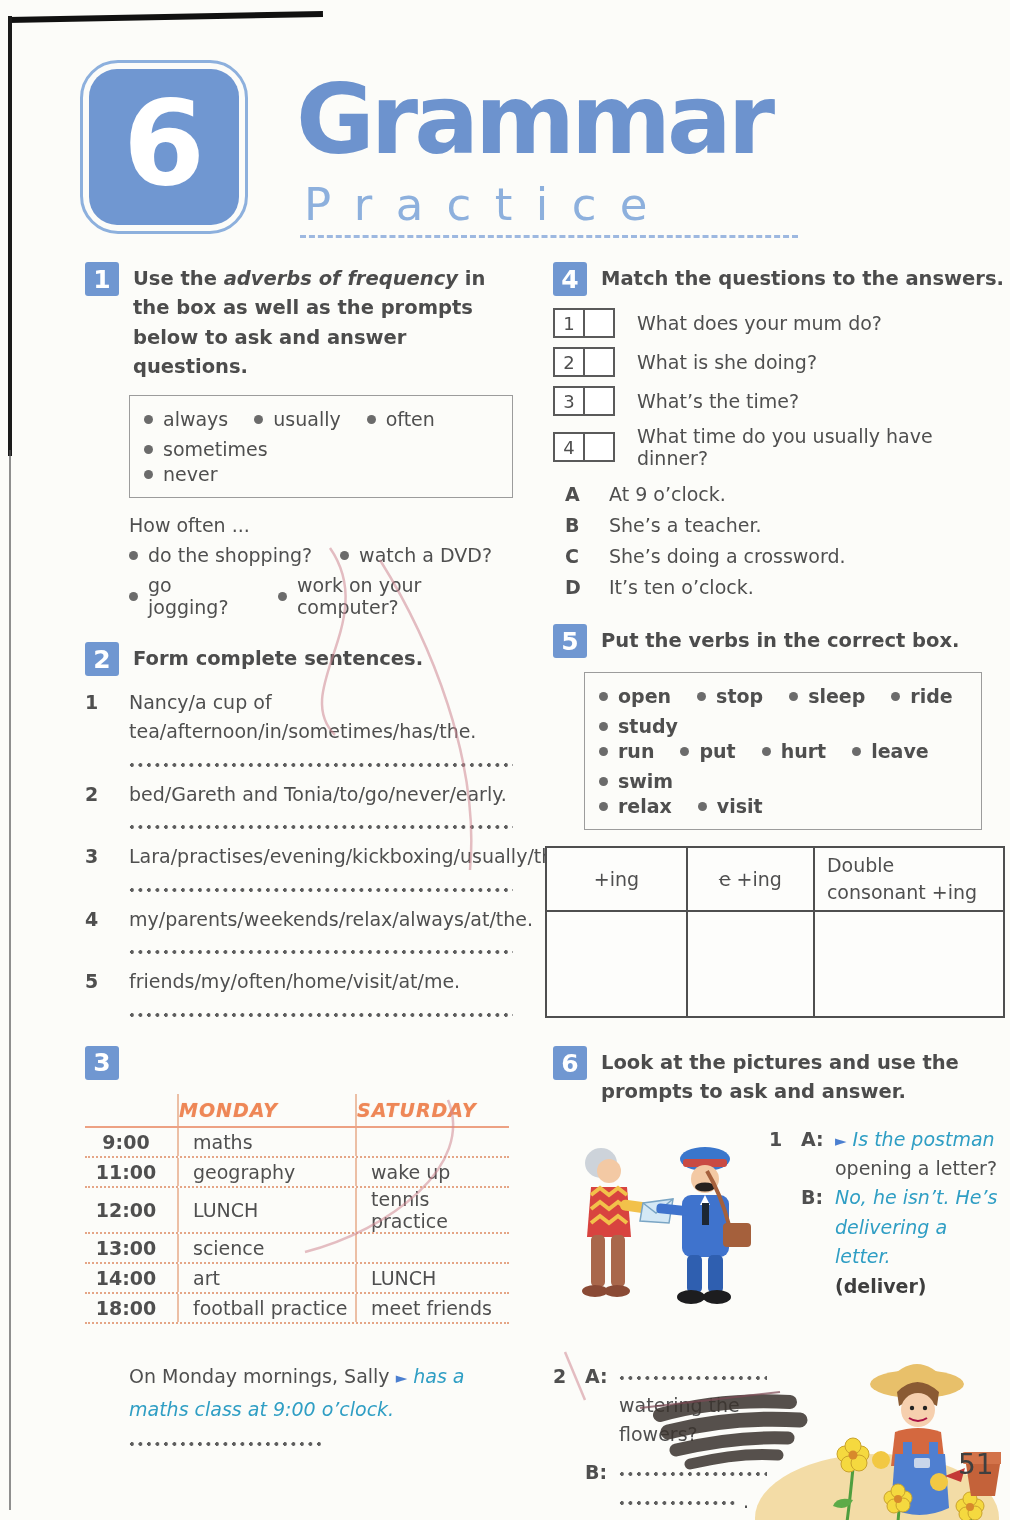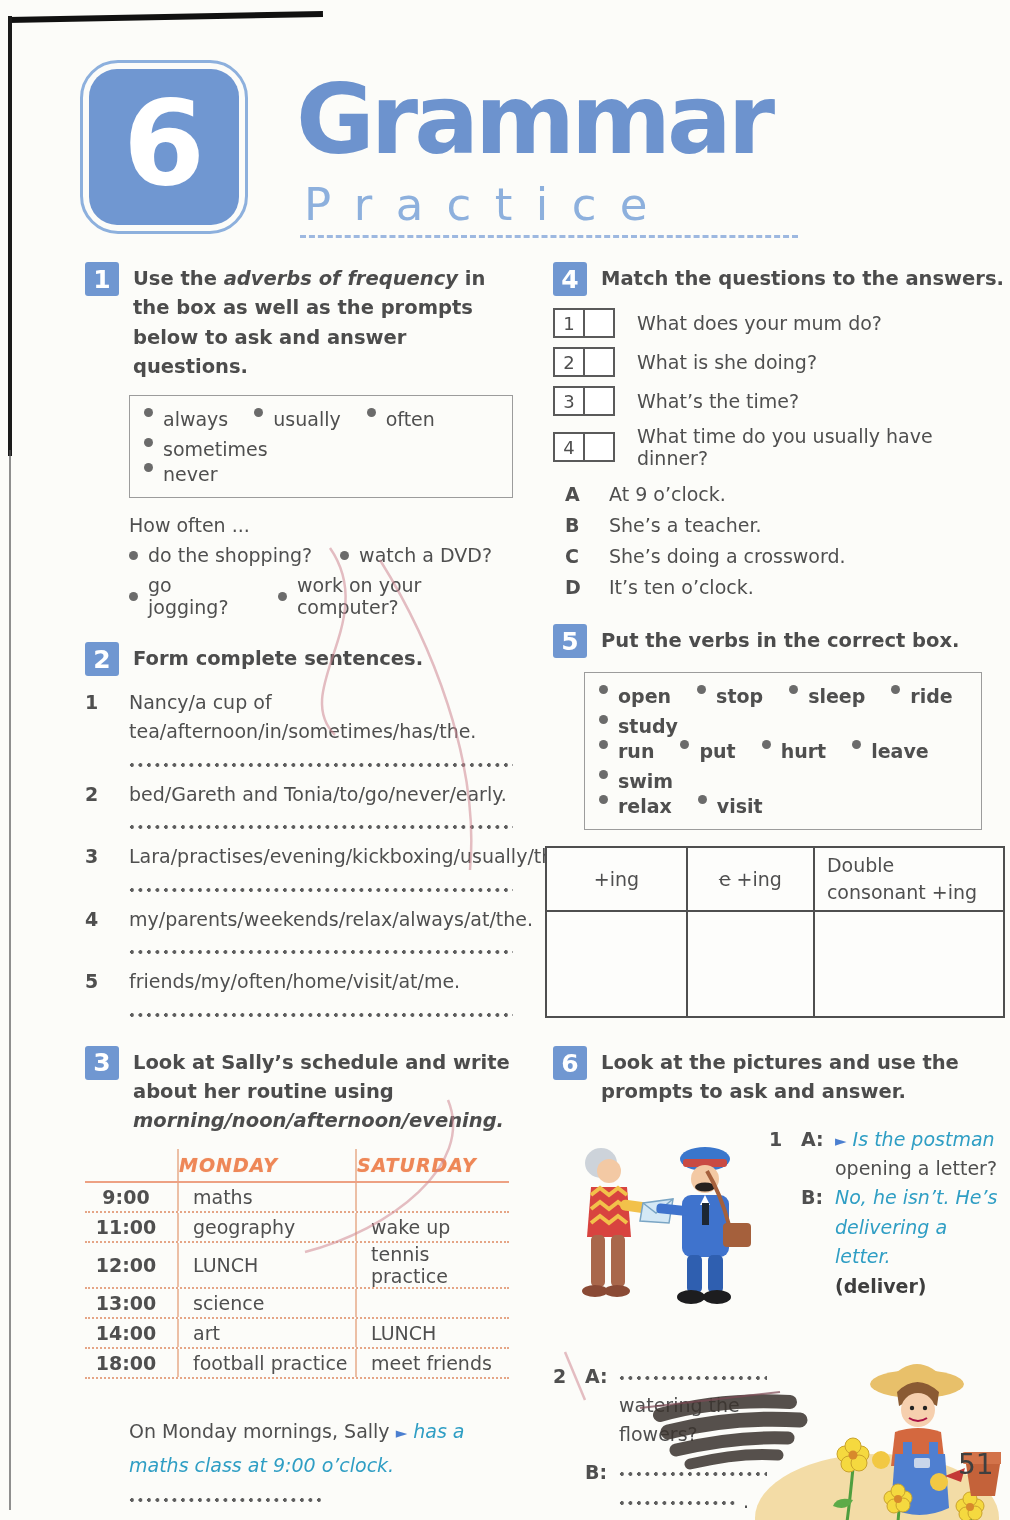--- a/index.html
+++ b/index.html
@@ -22,21 +22,21 @@
   
   .ex-head{display:flex;gap:14px;margin-bottom:12px;}
   .ex-badge{flex:0 0 auto;width:34px;height:34px;background:#7097d1;color:#fff;font-size:25px;font-weight:bold;
             display:flex;align-items:center;justify-content:center;border-radius:3px;}
   .ex-title{font-weight:bold;font-size:19.5px;line-height:1.5;color:#4c4c4c;padding-top:2px;}
   .it{font-style:italic;}
   
   .word-box{border:1.5px solid #9c9c9c;padding:9px 14px;margin:14px 0 10px 44px;font-size:19px;}
   .col-right .word-box{margin-left:31px;font-weight:bold;}
   .wb-line{display:flex;flex-wrap:wrap;column-gap:26px;row-gap:8px;margin:3px 0;}
-  .wb-item{display:flex;align-items:flex-start;gap:10px;}
+  .wb-item{display:flex;align-items:center;gap:10px;}
   .dot-bullet{width:9px;height:9px;border-radius:50%;background:#6b6b6b;flex:0 0 auto;}
   
   .howoften{margin:16px 0 6px 44px;font-size:19px;}
   .prompt-line{display:flex;column-gap:28px;margin:8px 0 0 44px;font-size:19px;}
   .prompt-item{display:flex;align-items:center;gap:10px;}
   
   .n-item{display:flex;gap:0;margin-top:10px;font-size:19px;line-height:1.55;}
   .n-num{flex:0 0 44px;font-weight:bold;}
   .n-body{flex:1;}
   .dotline{height:9px;margin:14px 0 10px 44px;
@@ -187,23 +187,20 @@
     </div>
     <div class="dotline"></div>
     <div class="n-item">
       <span class="n-num">5</span>
       <span class="n-body">friends/my/often/home/visit/at/me.</span>
     </div>
     <div class="dotline"></div>
 
     <div class="ex-head" style="margin-top:26px;">
       <div class="ex-badge">3</div>
-      <div class="ex-title" style="width:380px;">
-        <span>Look at Sally’s schedule and write about her routine using </span><span class="it">morning/noon/afternoon/evening.</span>
-      </div>
     </div>
     <div class="sched">
       <div class="s-row s-head">
         <span></span>
         <span class="s-sep">
             <span class="s-day">MONDAY</span>
           </span>
         <span class="s-sep">
             <span class="s-day">SATURDAY</span>
           </span>

